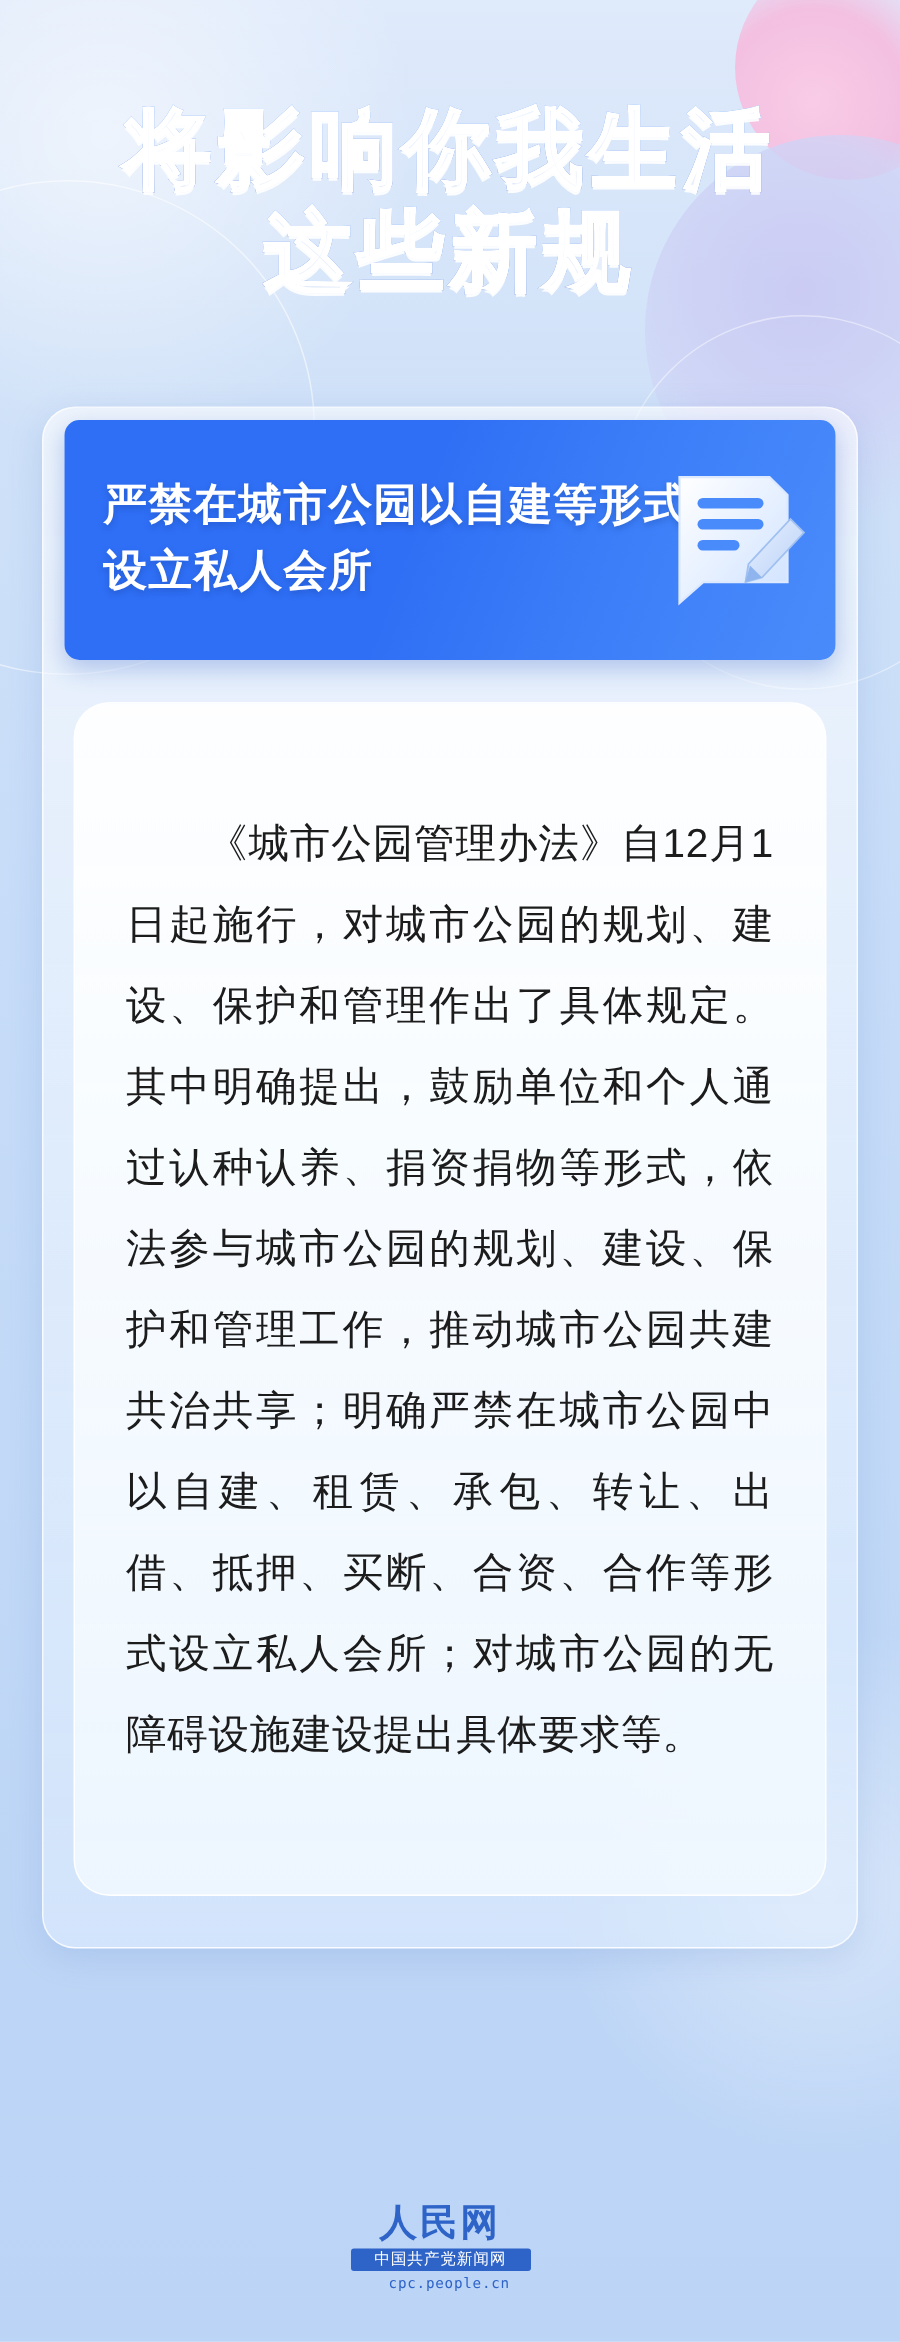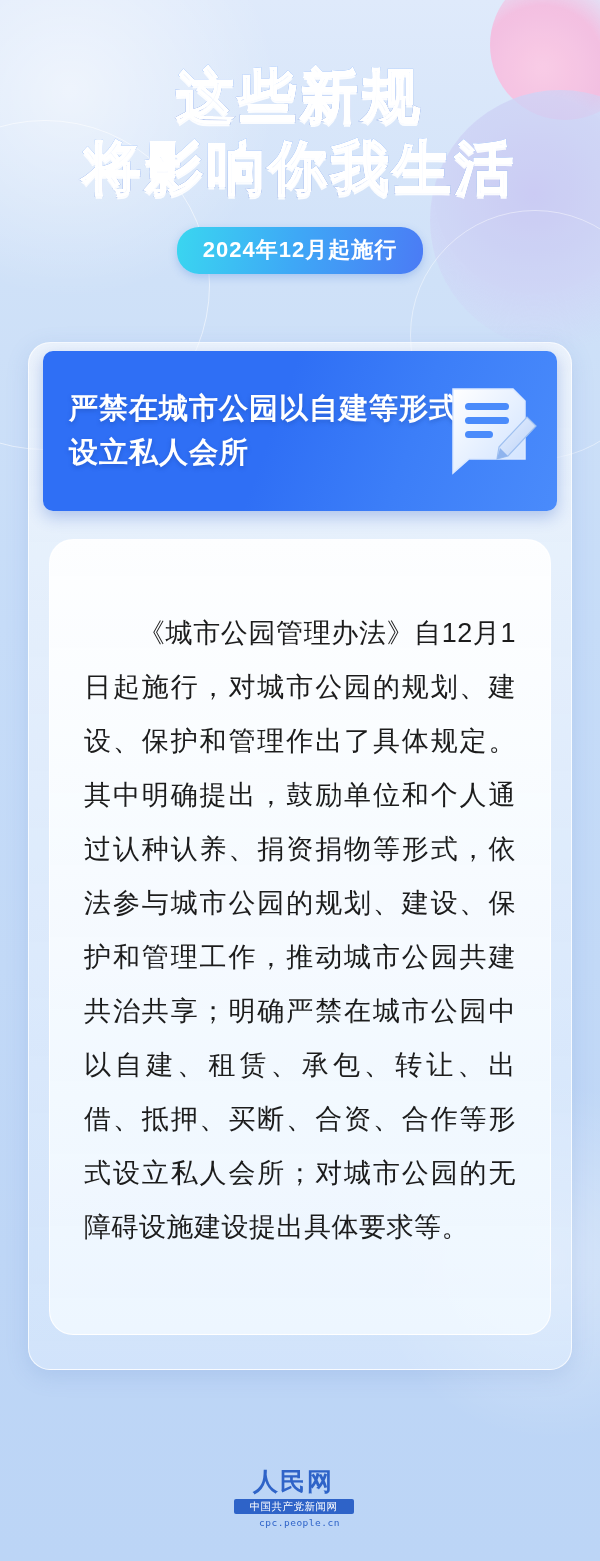--- a/index.html
+++ b/index.html
@@ -222,23 +222,22 @@
 <div class="bg">
   <div class="soft-white"></div>
   <div class="soft-white2"></div>
   <div class="blob blob-pink"></div>
   <div class="blob blob-purple"></div>
   <div class="blob ring1"></div>
   <div class="blob ring2"></div>
 </div>
 
 <div class="header">
+  <div class="title-line title-2">将影响你我生活</div>
   <div class="title-line title-1">这些新规</div>
-  <div class="title-line title-2">将影响你我生活</div>
-  <div class="date-pill">2024年12月起施行</div>
 </div>
 
 <div class="card">
 
   <div class="headline">
     <div class="headline-text">严禁在城市公园以自建等形式设立私人会所</div>
 
     <svg class="doc-icon" viewBox="0 0 100 96">
       <defs>
         <linearGradient id="pg" x1="0" y1="0" x2="1" y2="1">

